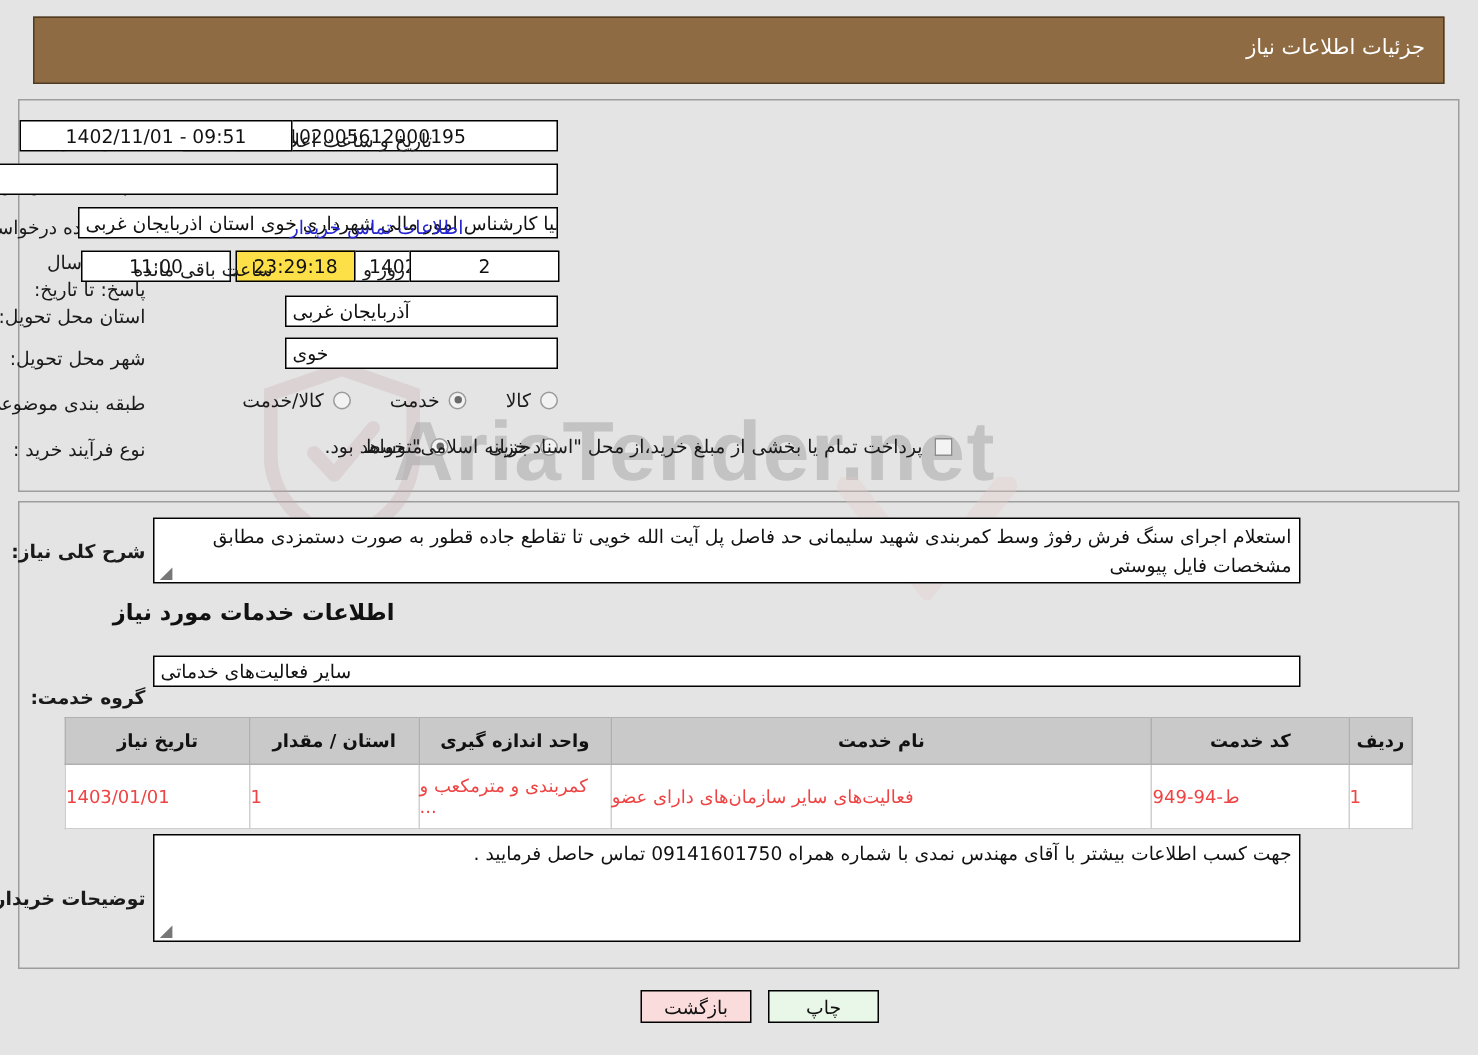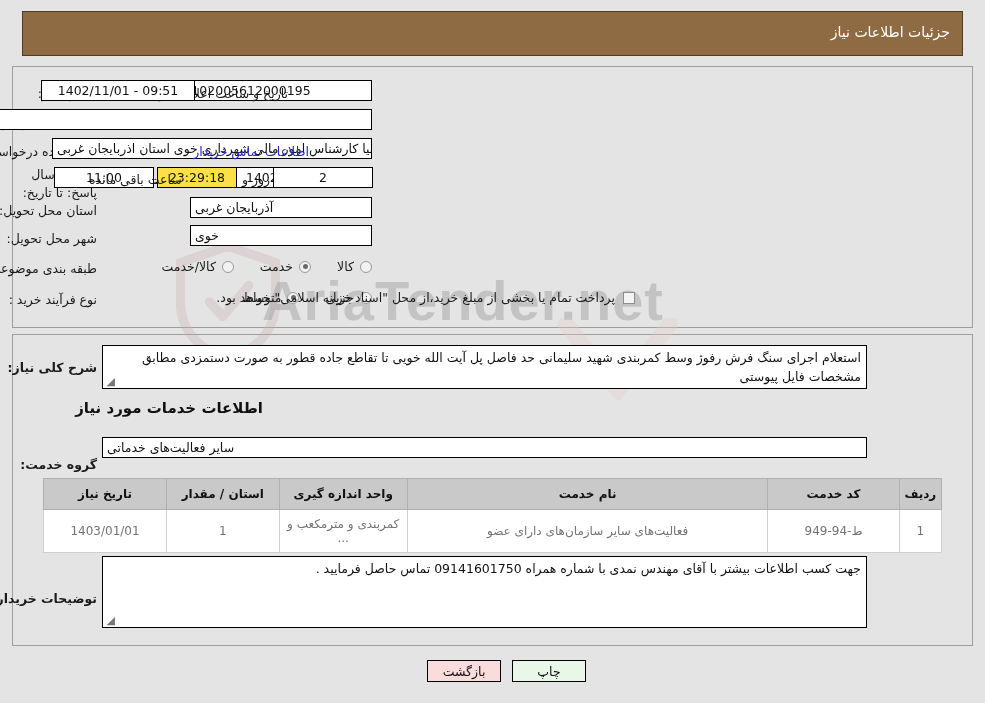--- a/index.html
+++ b/index.html
@@ -200,22 +200,22 @@
     font-size: 12px;
     height: 26px;
     padding: 2px 4px;
     text-align: center;
   }
   .tbl td {
     background: #ffffff;
     border: 1px solid #cfcfcf;
     height: 38px;
     padding: 2px 0;
-    text-align: center;
-    color: #737373;
+    text-align: left;
+    color: #ef4444;
     font-size: 12px;
     vertical-align: middle;
   }
   .tbl td.ltr { direction: ltr; }
   .col-radif { width: 32px; }
   .col-code  { width: 118px; }
   .col-name  { width: 340px; }
   .col-unit  { width: 115px; }
   .col-qty   { width: 100px; }
   .col-date  { width: 110px; }
@@ -256,21 +256,21 @@
   <div class="header-bar">
     <div class="header-title">جزئیات اطلاعات نیاز</div>
   </div>
 
   <div class="panel" id="panel-top"></div>
 
   <div class="lbl" style="right:888px; top:86px;">شماره نیاز:</div>
   <div class="fld num" style="right:613px; top:80px; width:250px; height:21px;">1102005612000195</div>
 
   <div class="lbl" style="right:697px; top:86px;">تاریخ و ساعت اعلان عمومی:</div>
-  <div class="fld num" style="right:790px; top:80px; width:154px; height:21px;">1402/11/01 - 09:51</div>
+  <div class="fld num" style="right:790px; top:80px; width:182px; height:21px;">1402/11/01 - 09:51</div>
 
   <div class="lbl" style="right:888px; top:115px;">نام دستگاه خریدار:</div>
   <div class="fld r" style="right:613px; top:109px; width:624px; height:21px;">شهرداری خوی استان اذربایجان غربی</div>
 
   <div class="lbl" style="right:888px; top:144px;">ایجاد کننده درخواست:</div>
   <div class="fld r" style="right:613px; top:138px; width:320px; height:21px;">هادی ارفع نیا کارشناس امور مالی شهرداری خوی استان اذربایجان غربی</div>
   <div class="link" style="right:676px; top:144px;">اطلاعات تماس خریدار</div>
 
   <div class="lbl" style="right:888px; top:166px; width:84px; white-space:normal; line-height:1.45;">مهلت ارسال پاسخ: تا تاریخ:</div>
   <div class="fld num" style="right:613px; top:167px; width:180px; height:21px;">1402/11/04</div>

